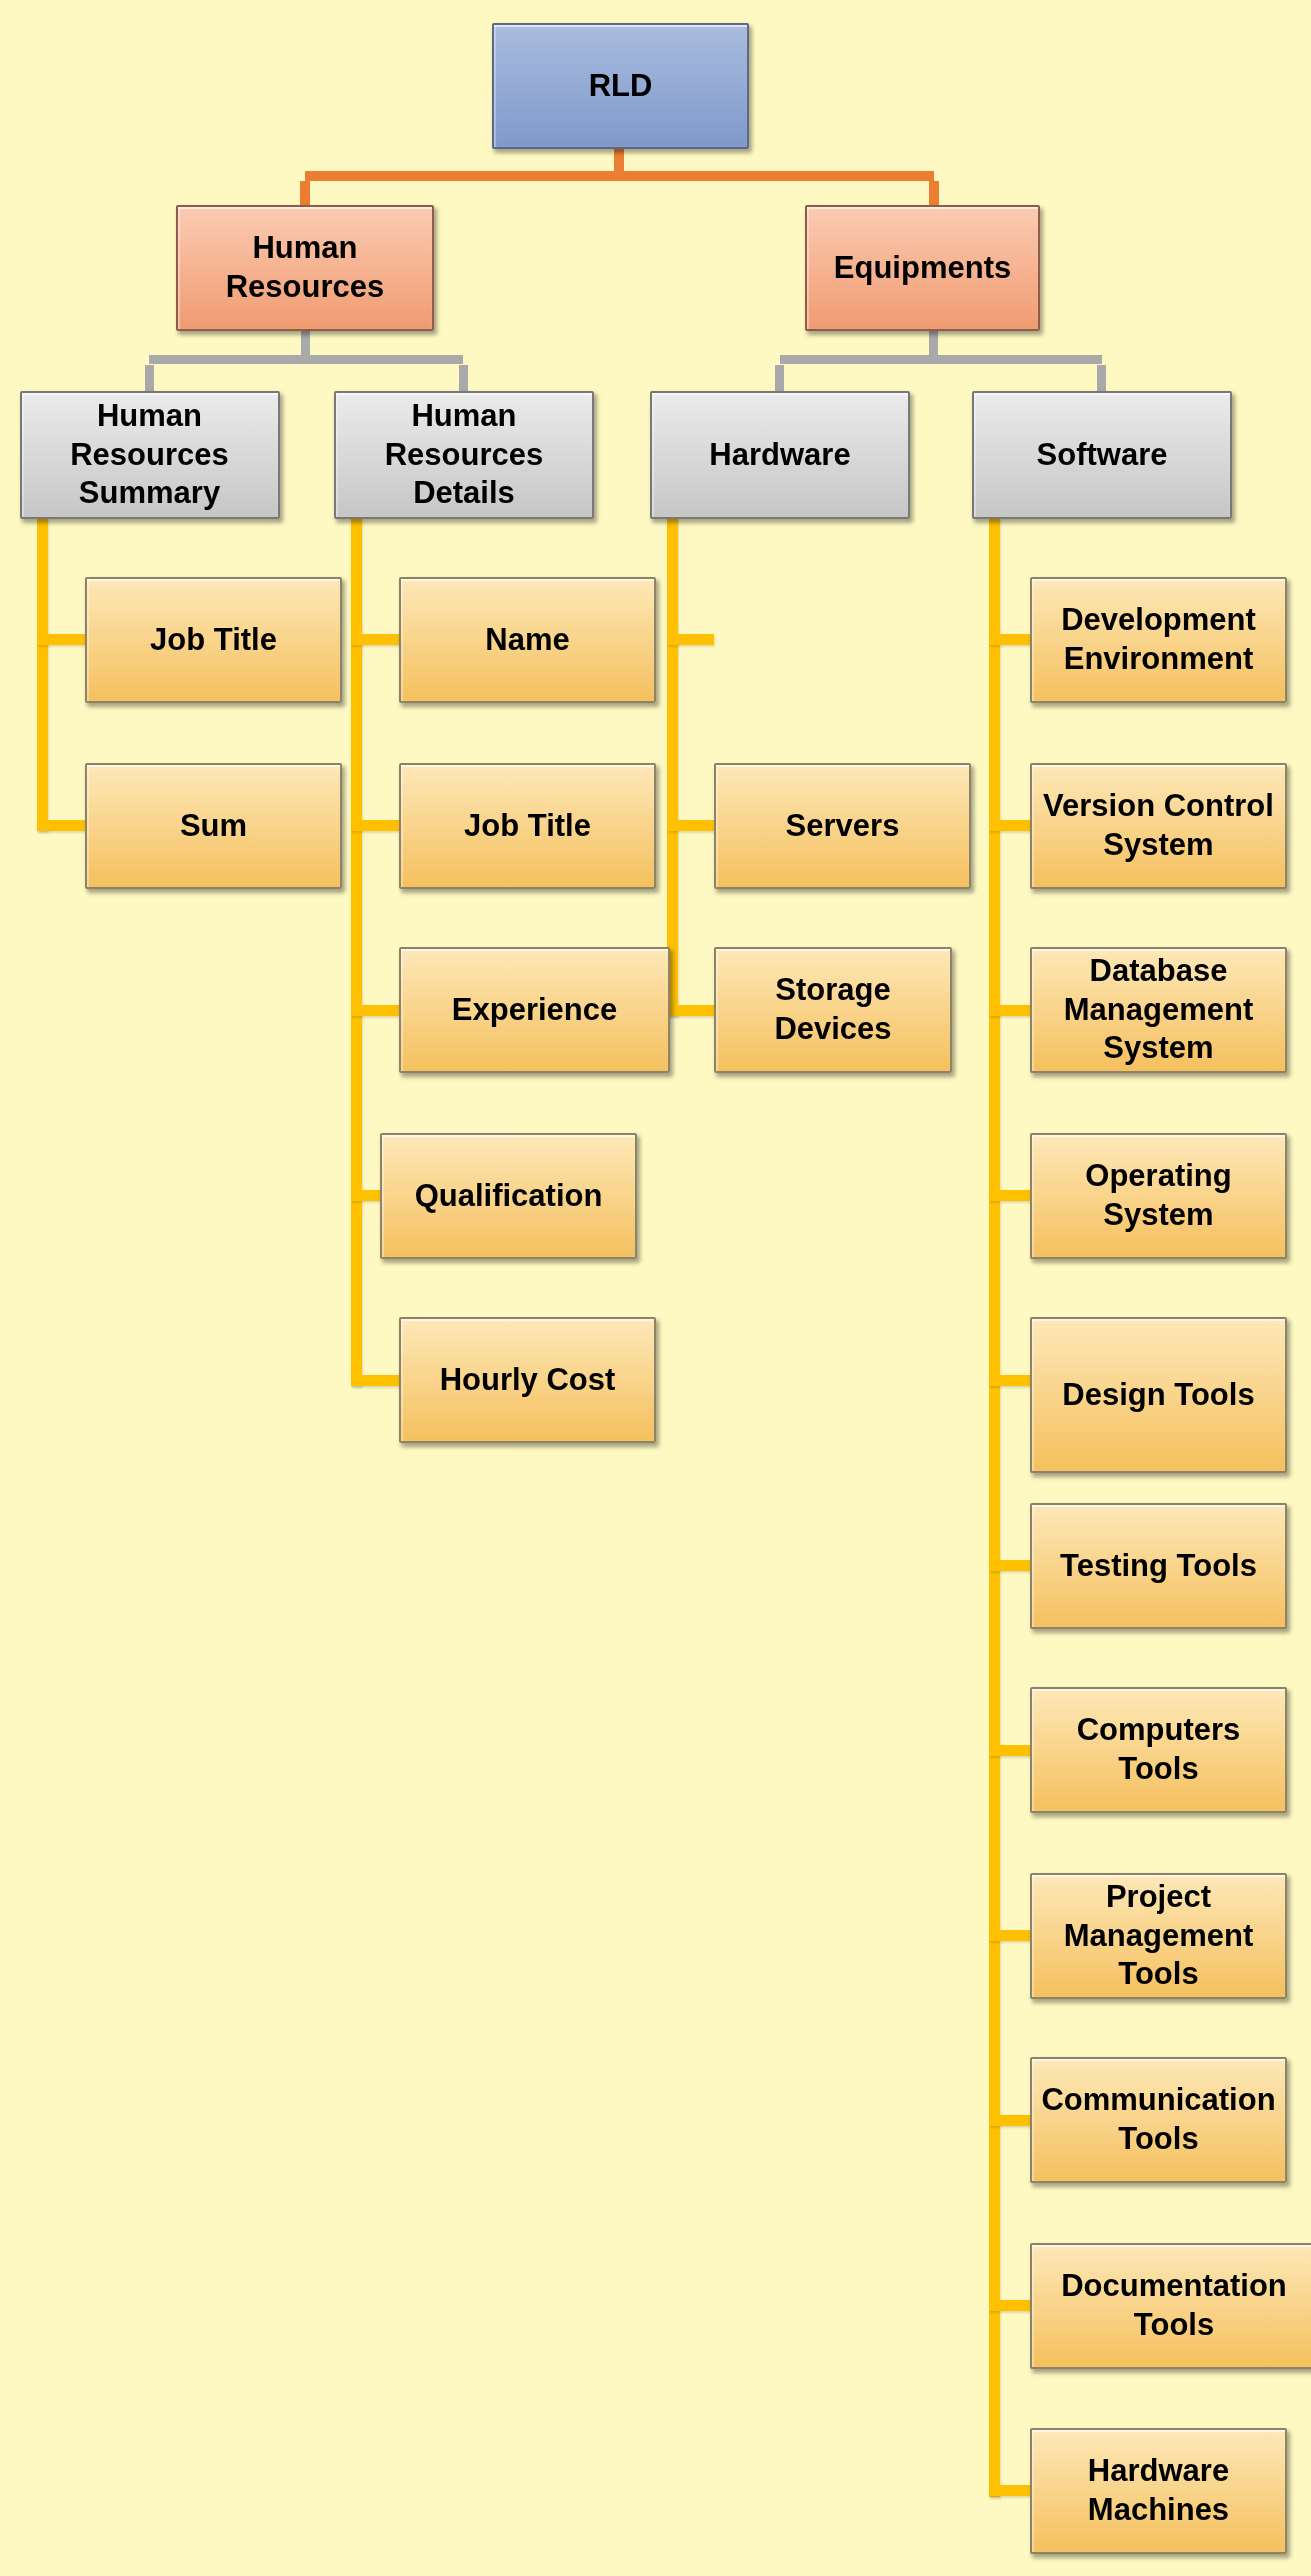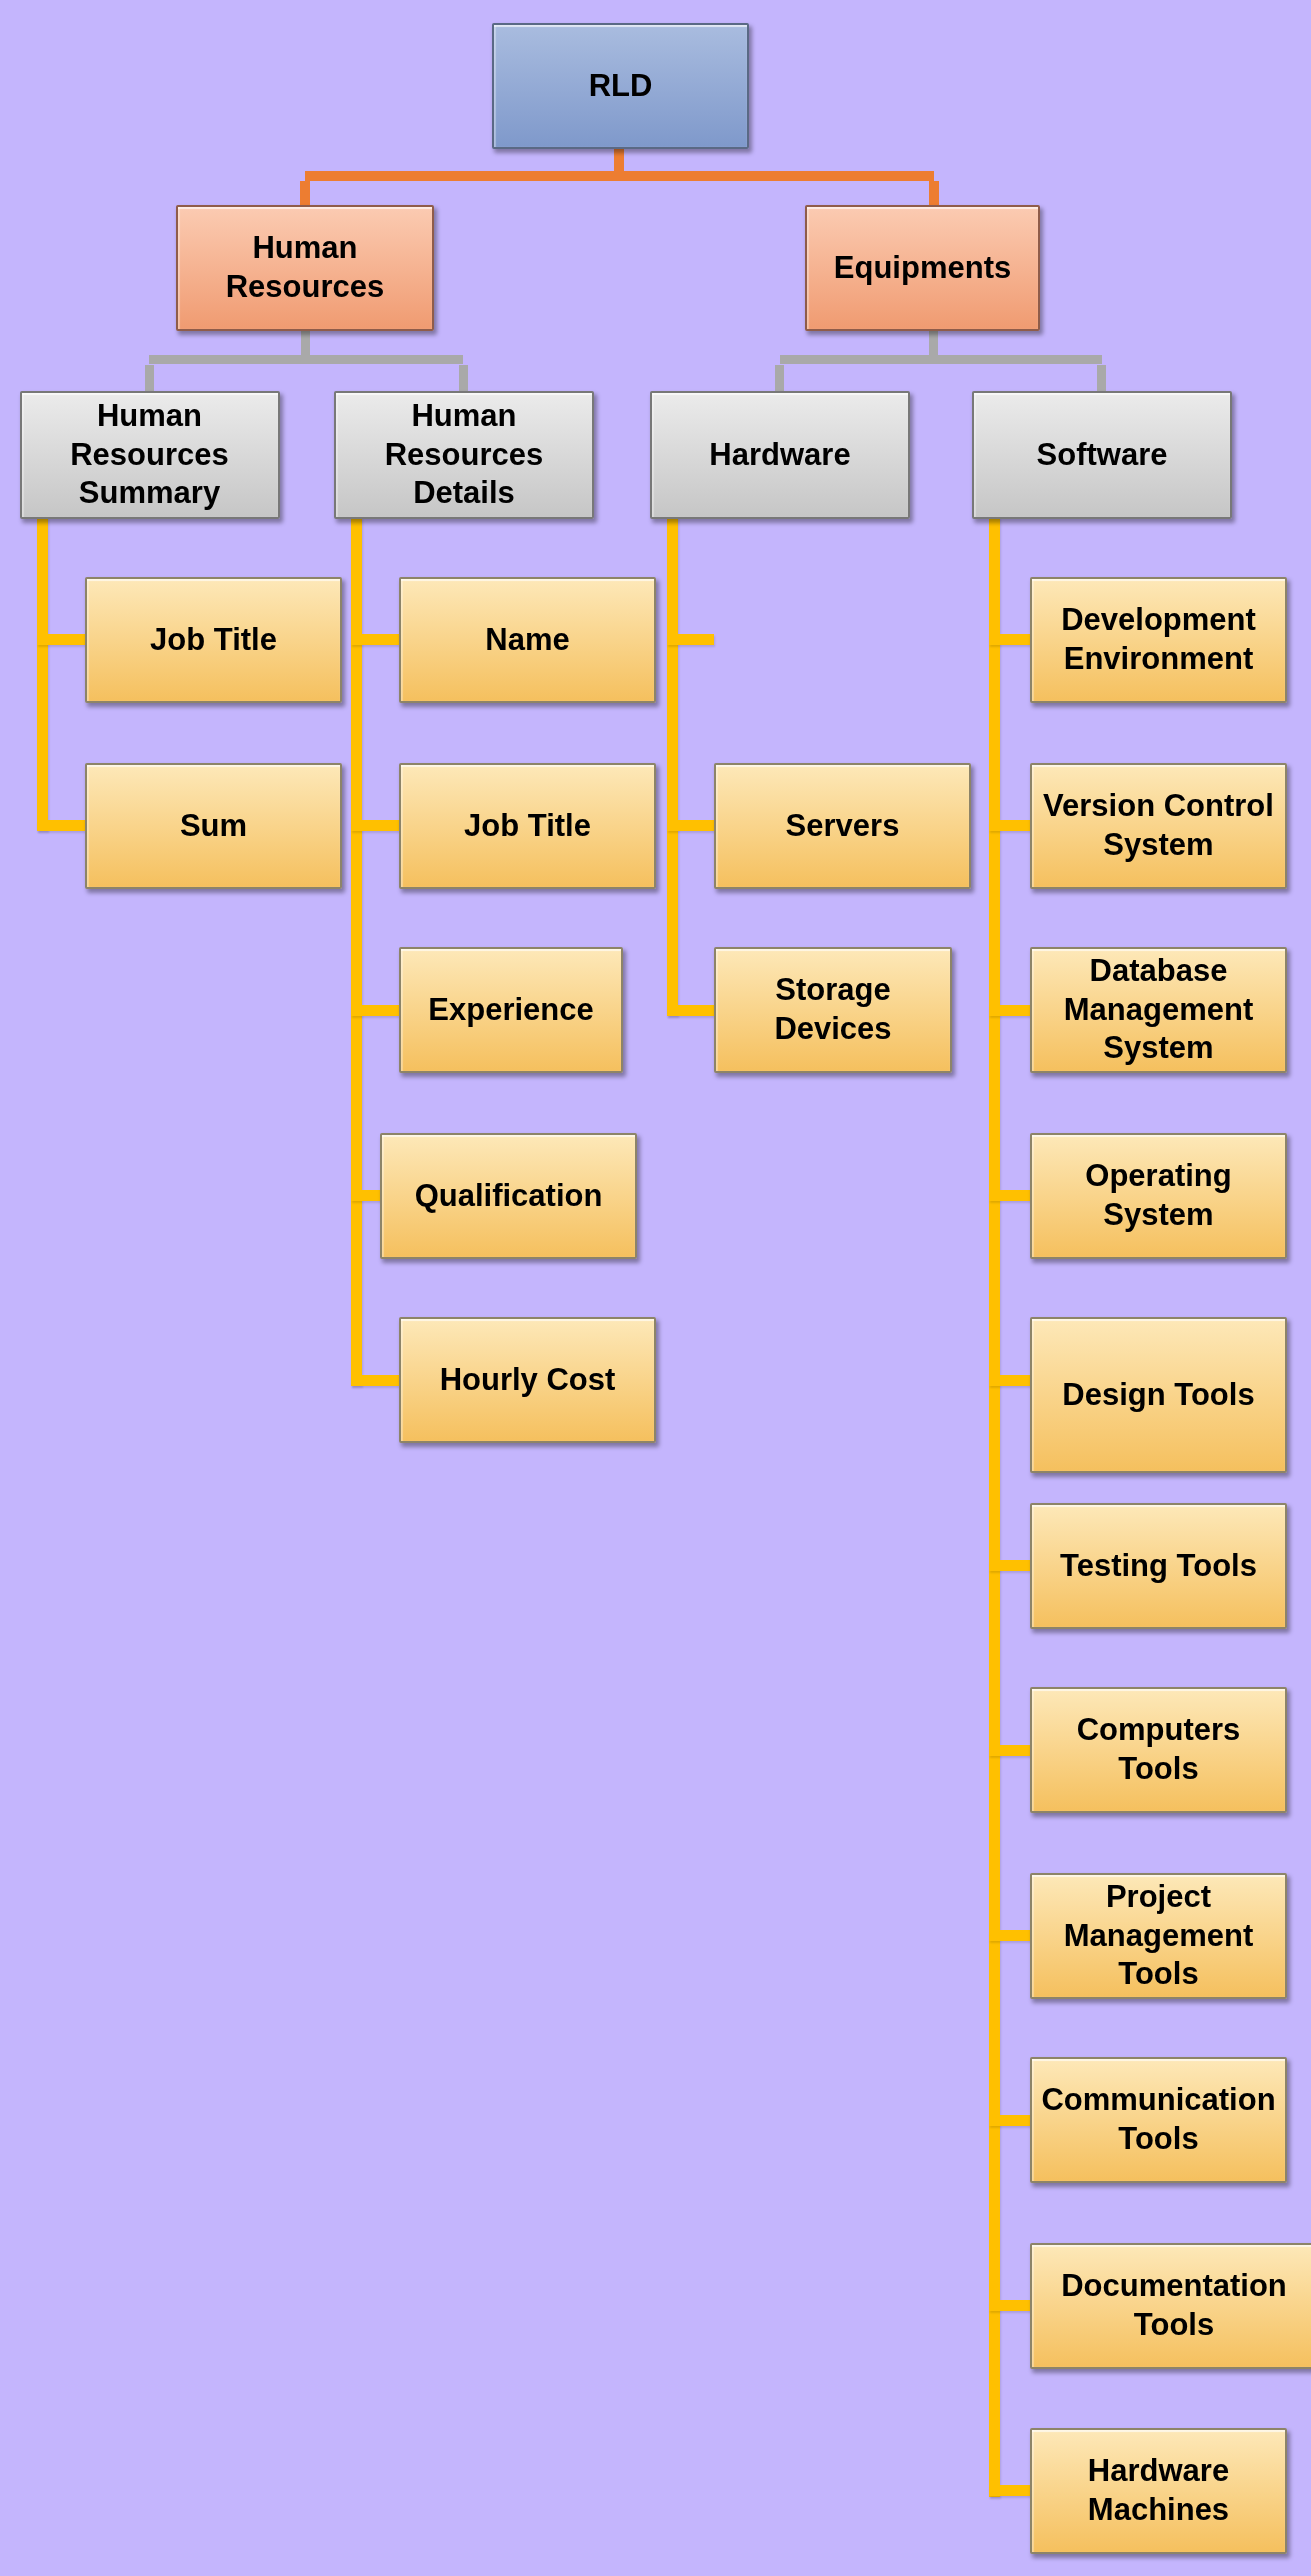--- a/index.html
+++ b/index.html
@@ -1,19 +1,19 @@
 <!DOCTYPE html>
 <html style="--connector-orange: #ed7d31; --connector-gray: #a9a9a9; --connector-yellow: #ffc000; --root-fill-top: #a9bcdf; --root-fill-bottom: #7f99cb; --root-border: #5a6985; --group-fill-top: #fbcbb2; --group-fill-bottom: #f09b71; --group-border: #8f5c4a; --branch-fill-top: #ebebeb; --branch-fill-bottom: #c6c6c6; --branch-border: #787878; --leaf-fill-top: #fde8b8; --leaf-fill-bottom: #f5c05e; --leaf-border: #8d8468;font-size:15px"><head>
 <meta charset="utf-8">
 <style>
   html,body{margin:0;padding:0;background:#ffffff;}
   .canvas{
     position:relative;
     width:1312px;height:2576px;
-    background:#c4b5fd;
+    background:#fef9c3;
     font-family:"Liberation Sans","DejaVu Sans",sans-serif;
     overflow:hidden;
   }
   
   .ln{position:absolute;}
   .ln.o{background:var(--connector-orange,#ed7d31);}
   .ln.g{background:var(--connector-gray,#a9a9a9);}
   .ln.y{background:var(--connector-yellow,#ffc000);box-shadow:0.9px 1.9px 1.9px rgba(0,0,0,.12);}
   
   .node{
@@ -112,21 +112,21 @@
 Resources
 Details</div>
   <div class="node node-gray" style="left:650px;top:391px;width:260px;height:128px">Hardware</div>
   <div class="node node-gray" style="left:972px;top:391px;width:260px;height:128px">Software</div>
 
   <div class="node node-yellow" style="left:85px;top:577px;width:257px;height:126px">Job Title</div>
   <div class="node node-yellow" style="left:85px;top:763px;width:257px;height:126px">Sum</div>
 
   <div class="node node-yellow" style="left:399px;top:577px;width:257px;height:126px">Name</div>
   <div class="node node-yellow" style="left:399px;top:763px;width:257px;height:126px">Job Title</div>
-  <div class="node node-yellow" style="left:399px;top:947px;width:224px;height:126px">Experience</div>
+  <div class="node node-yellow" style="left:399px;top:947px;width:271px;height:126px">Experience</div>
   <div class="node node-yellow" style="left:380px;top:1133px;width:257px;height:126px">Qualification</div>
   <div class="node node-yellow" style="left:399px;top:1317px;width:257px;height:126px">Hourly Cost</div>
 
   <div class="node node-yellow" style="left:714px;top:763px;width:257px;height:126px">Servers</div>
   <div class="node node-yellow" style="left:714px;top:947px;width:238px;height:126px">Storage Devices</div>
 
   <div class="node node-yellow" style="left:1030px;top:577px;width:257px;height:126px">Development
 Environment</div>
   <div class="node node-yellow" style="left:1030px;top:763px;width:257px;height:126px">Version Control
 System</div>

